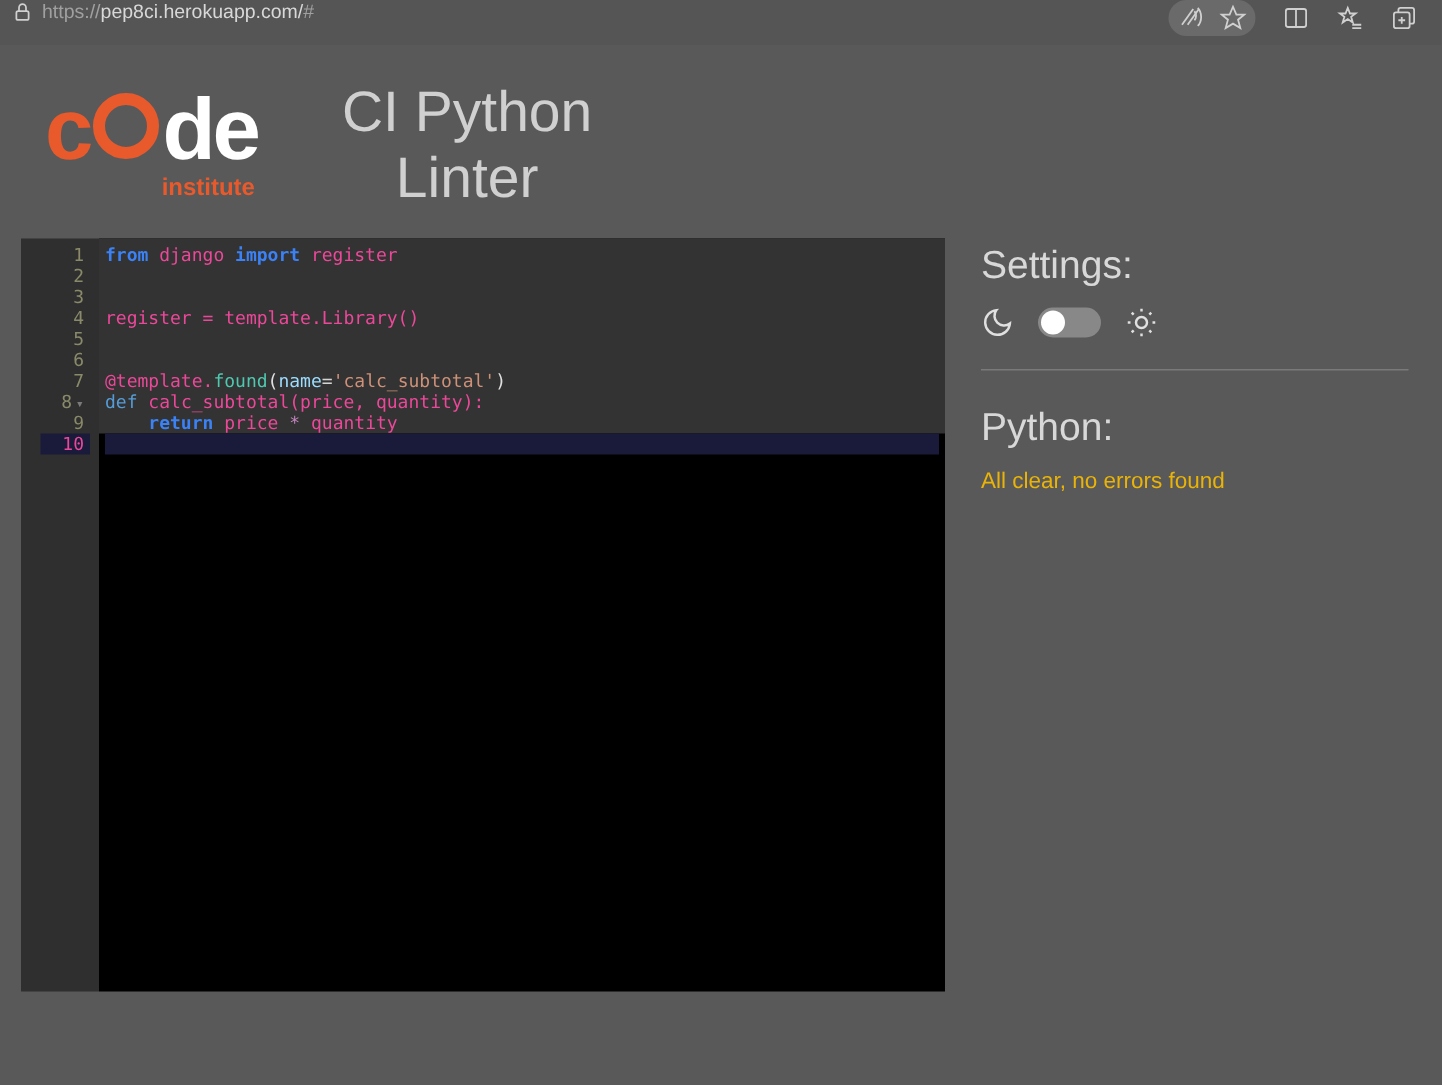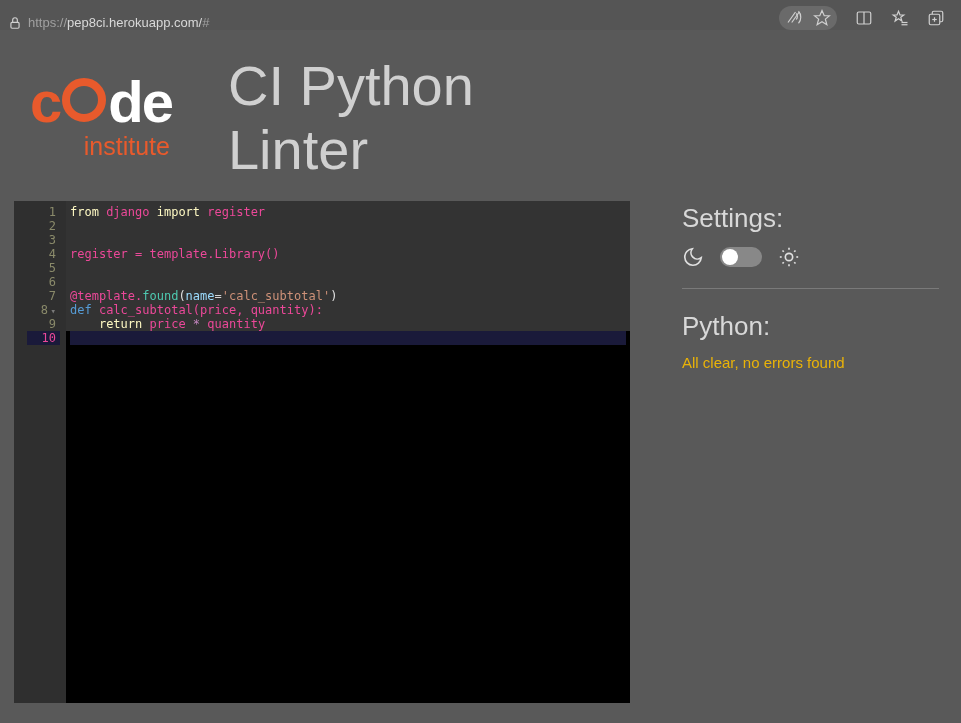--- a/index.html
+++ b/index.html
@@ -8,21 +8,21 @@
       background: #595959;
       width: 961px;
       height: 723px;
       overflow: hidden;
       color: #e0e0e0;
     }
     .browser-bar {
       height: 30px;
       background: #555555;
       display: flex;
-      align-items: flex-end;
+      align-items: flex-start;
       padding: 0 8px;
       gap: 8px;
     }
     .url-bar {
       display: flex;
       align-items: center;
       gap: 6px;
       flex: 1;
     }
     .url-text {
@@ -75,31 +75,31 @@
       display: inline-block;
       width: 44px;
       height: 44px;
       border: 8px solid #ffffff;
       border-radius: 50%;
       margin: 0 2px;
       box-sizing: border-box;
     }
     .logo-sub {
       color: #e85a2c;
-      font-size: 25px;
-      font-weight: 400;
+      font-size: 16px;
+      font-weight: 700;
       letter-spacing: 0px;
       margin-top: 4px;
       margin-right: 2px;
     }
     .title {
-      font-size: 56px;
+      font-size: 38px;
       font-weight: 300;
       color: #d0d0d0;
-      text-align: left;
+      text-align: center;
       line-height: 1.15;
     }
 
     .content {
       display: flex;
       padding: 0 14px;
       gap: 24px;
     }
     .editor {
       width: 616px;
@@ -129,34 +129,33 @@
     .code-bg {
       position: absolute;
       left: 0; right: 0; top: 0;
       height: 130px;
       background: #333333;
       z-index: 0;
     }
     .code-lines { position: relative; z-index: 1; }
     .code-line { height: 14px; white-space: pre; color: #e0e0e0; }
     .code-line.l10 { background: #1a1a3a; }
-    .kw-from, .kw-import, .kw-return { color: #fef9c3; }
+    .kw-from, .kw-import, .kw-return { color: #3b82f6; font-weight: bold; }
     .kw-def { color: #569cd6; }
     .plain { color: #ec4899; }
     .paren { color: #e0e0e0; }
     .string { color: #ce9178; }
     .op { color: #d4d4d4; }
     .star { color: #c586c0; }
     .filter { color: #4ec9b0; }
     .name-param { color: #9cdcfe; }
 
     .right-panel {
       flex: 1;
       padding: 2px 8px 0 0;
-      margin-left: 28px;
     }
     .settings-title, .results-title {
       font-size: 26px;
       font-weight: 300;
       color: #d8d8d8;
       margin-bottom: 12px;
     }
     .settings-row {
       display: flex;
       align-items: center;

